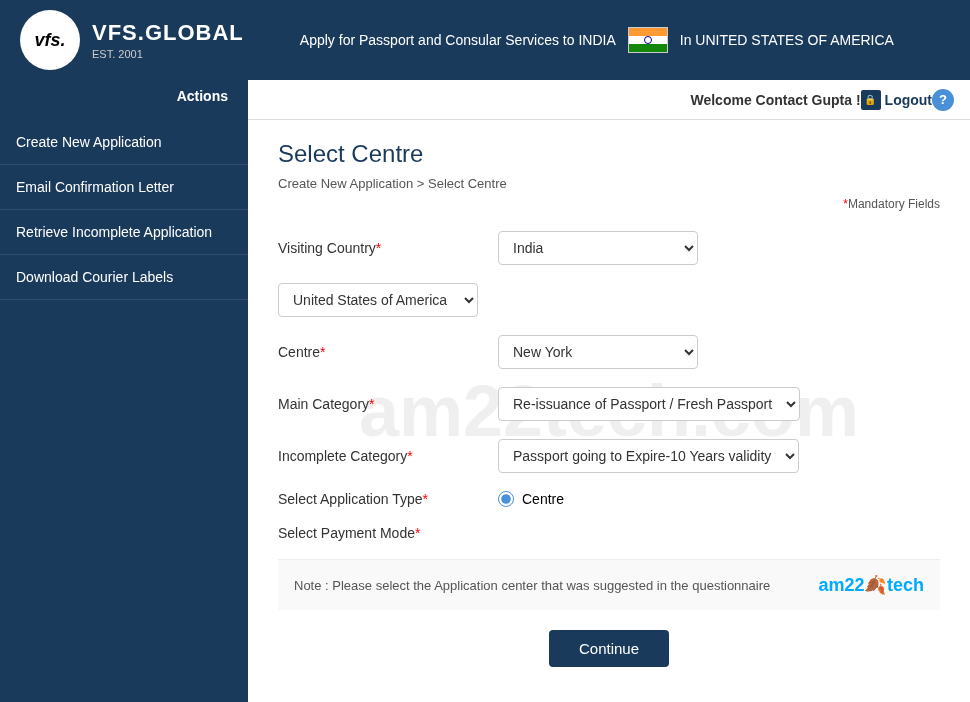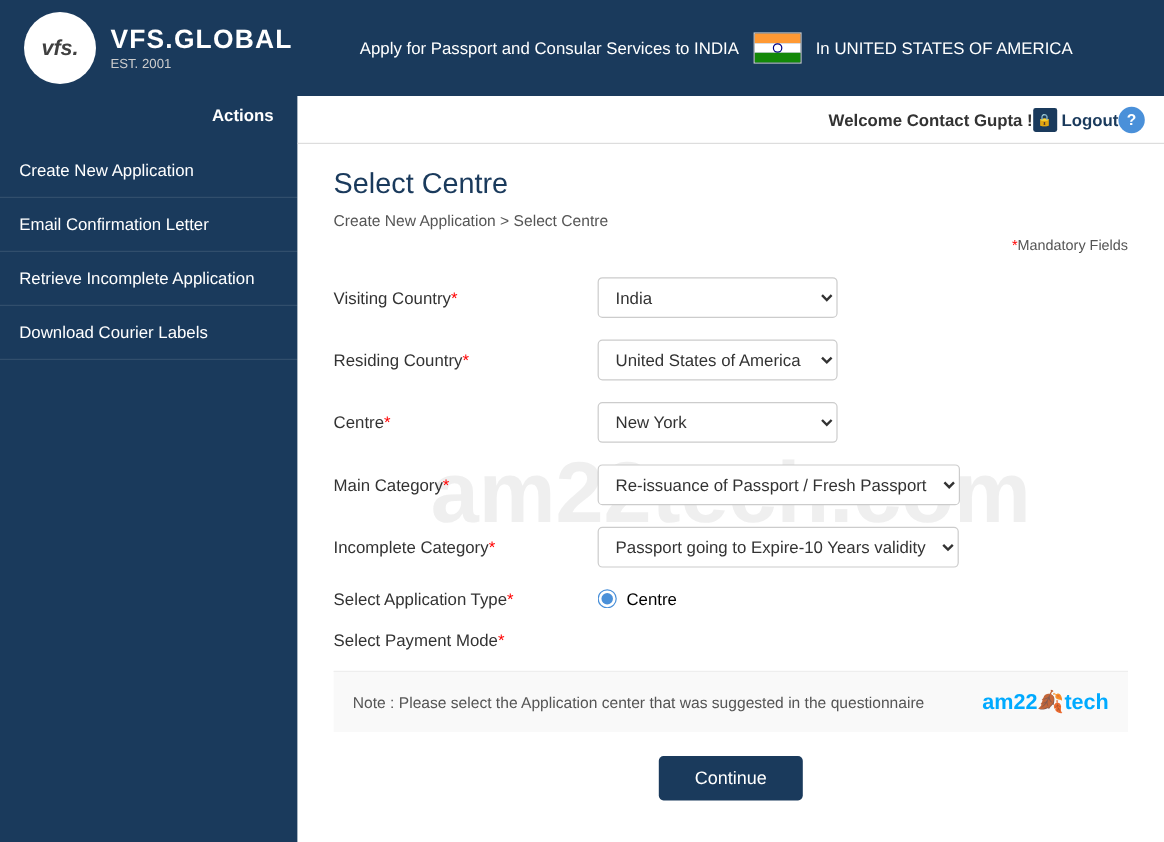--- a/index.html
+++ b/index.html
@@ -20,21 +20,21 @@
     }
     .logo-circle {
       width: 60px;
       height: 60px;
       background: white;
       border-radius: 50%;
       display: flex;
       align-items: center;
       justify-content: center;
       font-weight: bold;
-      color: #404040;
+      color: #000000;
       font-size: 18px;
       font-style: italic;
     }
     .logo-text {
       color: white;
       font-size: 22px;
       font-weight: bold;
       letter-spacing: 1px;
     }
     .logo-sub {
@@ -346,23 +346,20 @@
       <div class="form-row">
         <label class="form-label">
           <span>Visiting Country</span><span class="req">*</span>
         </label>
         <select class="form-control select-visiting">
           <option>India</option>
         </select>
       </div>
 
       <div class="form-row">
-        <label class="form-label">
-          <span>Residing Country</span><span class="req">*</span>
-        </label>
         <select class="form-control select-residing">
           <option>United States of America</option>
         </select>
       </div>
 
       <div class="form-row">
         <label class="form-label">
           <span>Centre</span><span class="req">*</span>
         </label>
         <select class="form-control select-centre">

